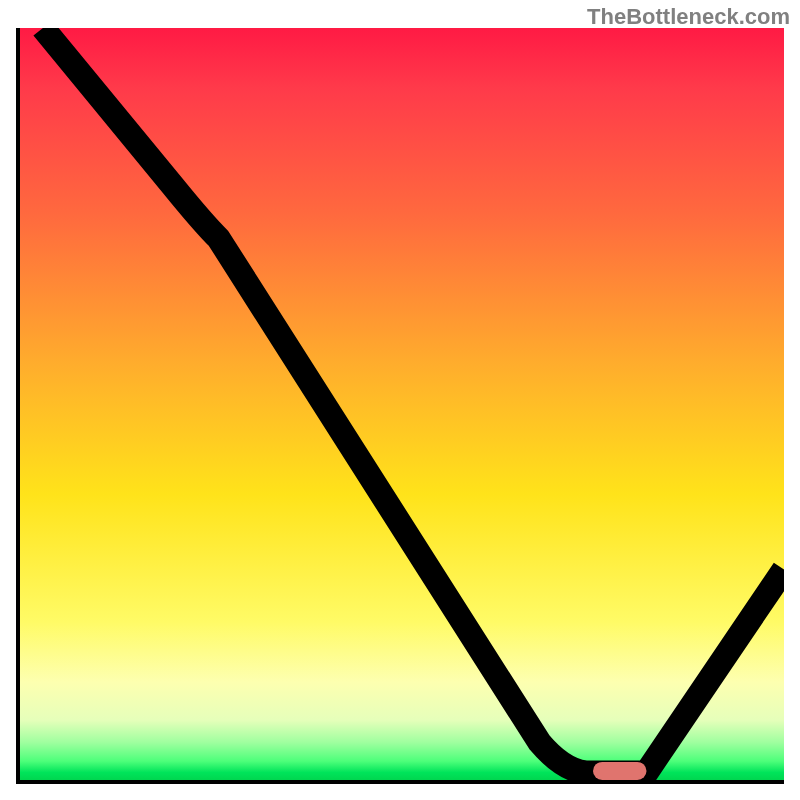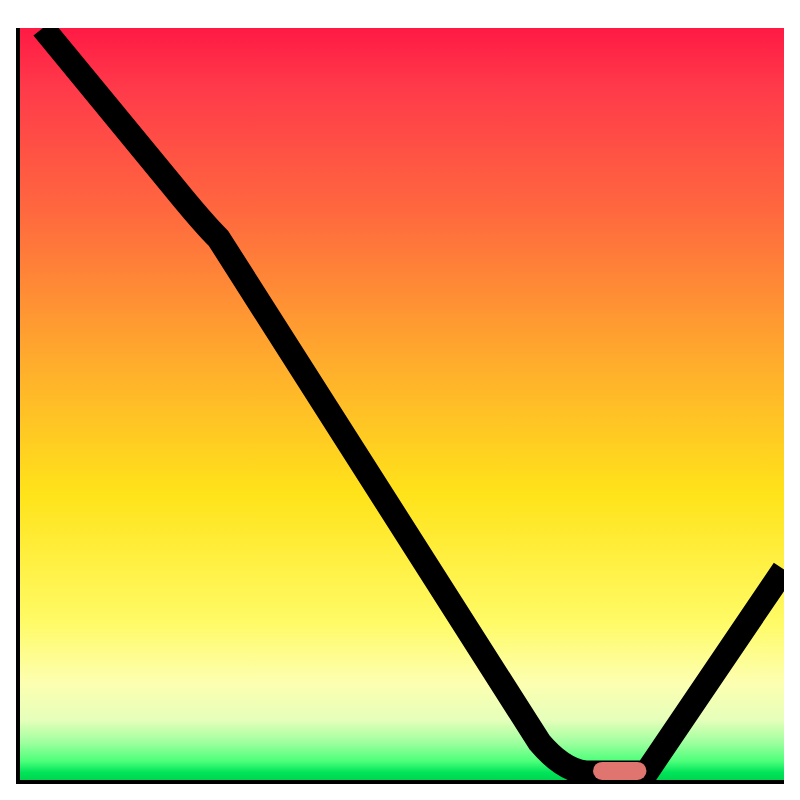--- a/index.html
+++ b/index.html
@@ -71,20 +71,21 @@
   .marker {
     fill: #e0746e;
     stroke: none;
   }
 </style>
 </head>
 <body>
 
 <div class="container">
 
+  <div class="watermark">TheBottleneck.com</div>
 
   <div class="plot-area">
     <div class="gradient-bg"></div>
 
     <svg class="curve" viewBox="0 0 100 100" preserveAspectRatio="none">
 
       <path d="M 3 0
                L 20 21
                Q 24 26 26 28
                L 68 95

